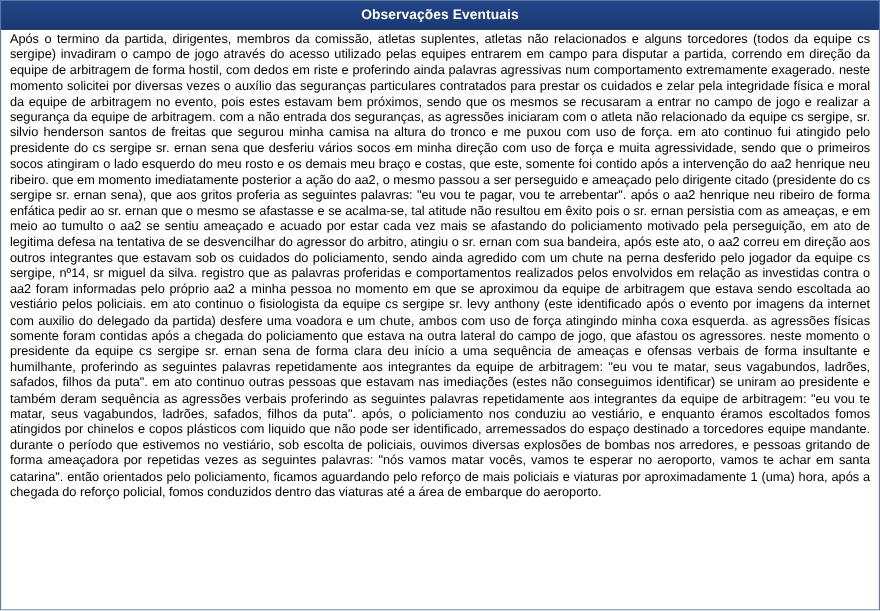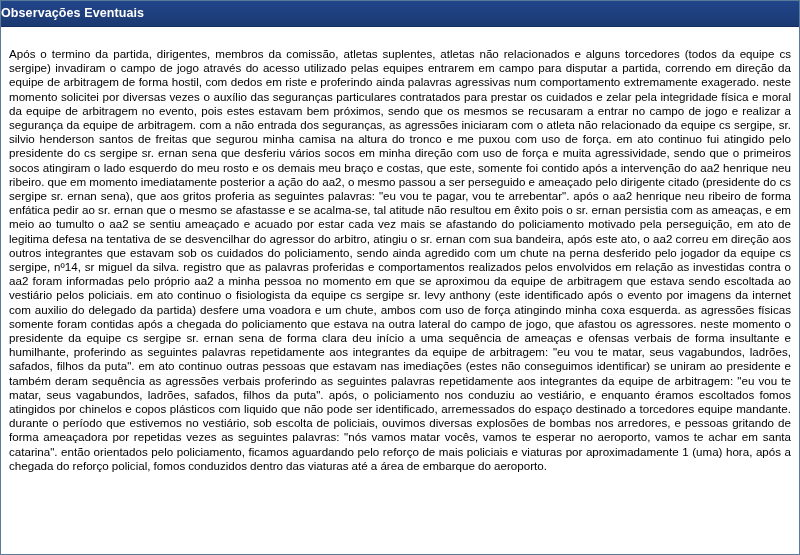--- a/index.html
+++ b/index.html
@@ -18,26 +18,27 @@
     border: 1px solid #5a7a9a;
     overflow: hidden;
     position: relative;
   }
   .doc-header {
     background: #1f3f7a;
     background-image: linear-gradient(to bottom, #21458a 0%, #1b3a72 100%);
     color: #ffffff;
     font-size: 12.5px;
     font-weight: bold;
+    text-align: center;
     padding: 5px 0 6px 0;
     letter-spacing: 0.1px;
     border-bottom: 1px solid #123060;
   }
   .doc-body {
-    padding: 20px 8px 8px 8px;
+    padding: 2px 8px 8px 8px;
     box-sizing: border-box;
   }
   .para {
     font-size: 11.6px;
     line-height: 14.2px;
     color: #000000;
     text-align: justify;
     text-justify: inter-word;
     margin: 0 0 1px 0;
     hyphens: none;

